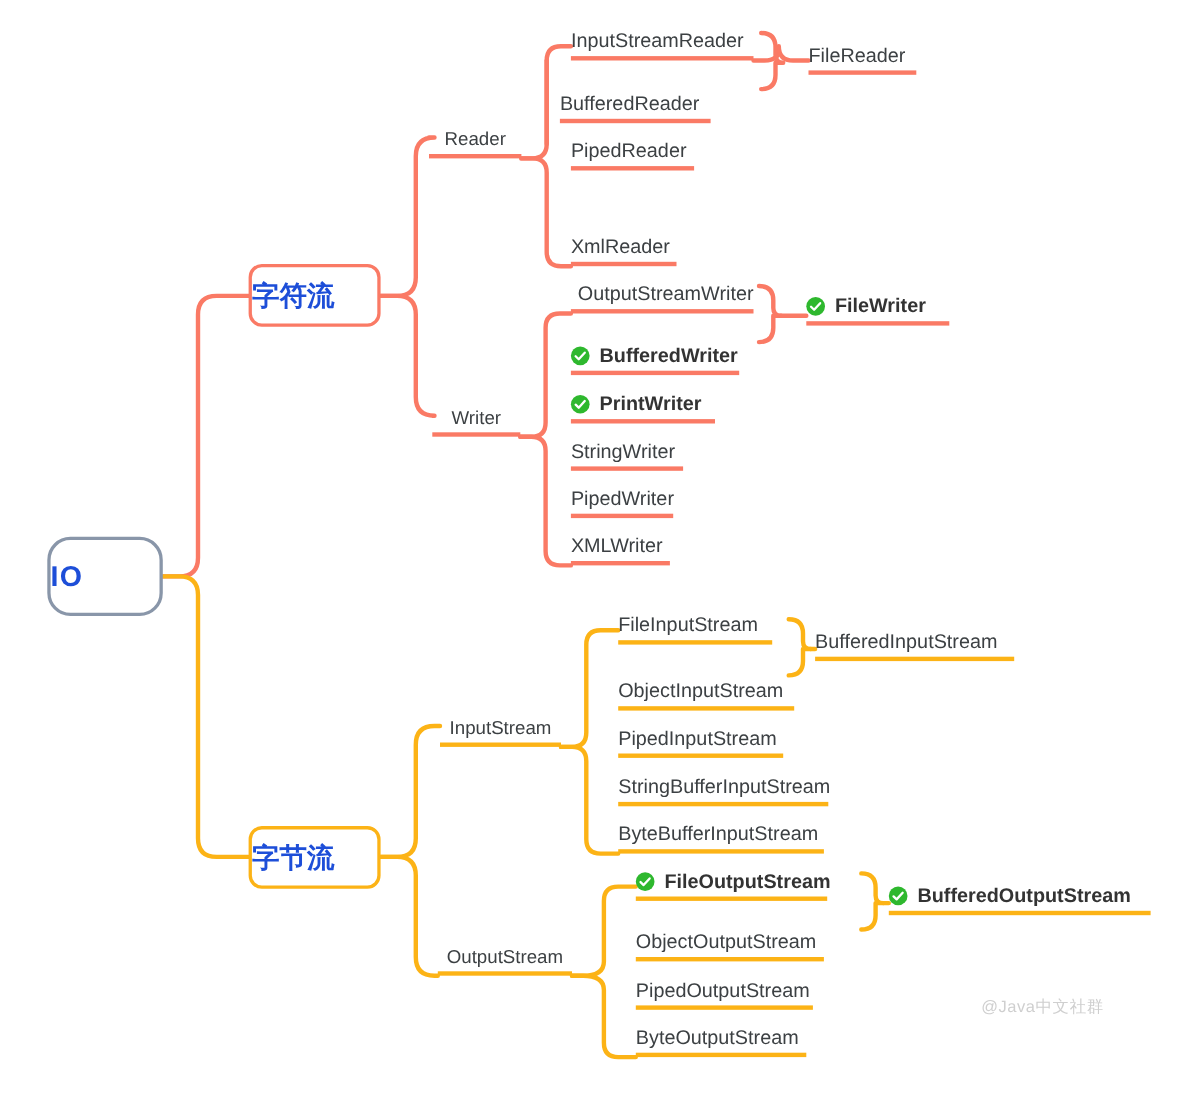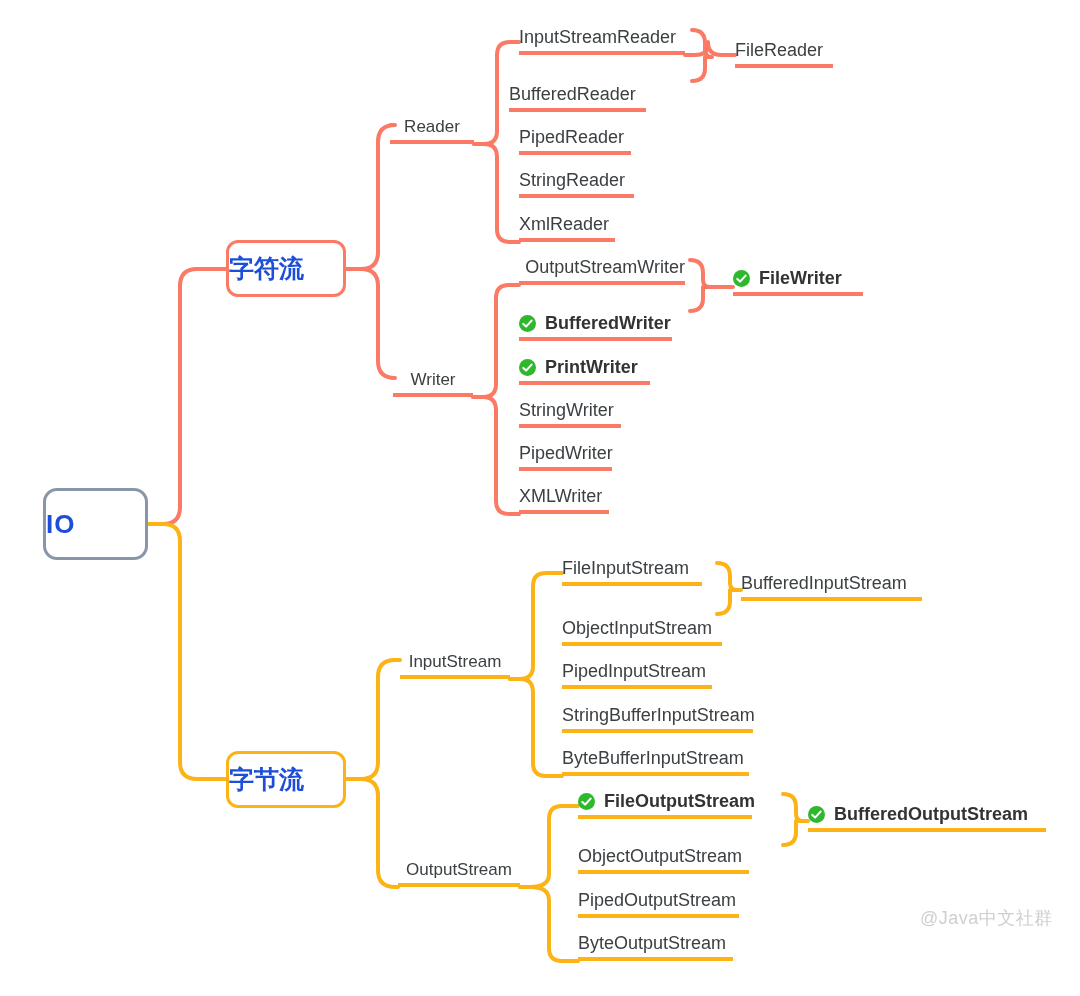--- a/index.html
+++ b/index.html
@@ -117,23 +117,23 @@
     left: 0;
     top: 0;
     width: 17px;
     height: 17px;
     display: block;
   }
 
   
   #watermark {
     position: absolute;
-    left: 920px;
+    left: 892px;
     top: 906px;
-    font-size: 18px;
+    font-size: 15px;
     color: #cfcfcf;
     white-space: nowrap;
     letter-spacing: 0.5px;
   }
 </style>
 </head>
 <body>
 
 <div id="canvas">
 
@@ -174,21 +174,21 @@
       <path stroke="#fcb316" d="M737 590 L741 590"></path>
 
       <path stroke="#fcb316" d="M520 887 L530 887 Q549 887 549 874 L549 819 Q549 806 562 806 L578 806"></path>
       <path stroke="#fcb316" d="M520 887 L530 887 Q549 887 549 900 L549 948 Q549 961 562 961 L578 961"></path>
 
       <path stroke="#fcb316" d="M783 794 Q796 794 796 807 L796 814 Q796 821 803 821 L796 821 Q796 821 796 828 L796 832 Q796 845 783 845"></path>
       <path stroke="#fcb316" d="M803 821 L808 821"></path>
     </g>
   </svg>
 
-  <div class="box-node root" style="left:43px; top:488px; width:105px; height:72px;">
+  <div class="box-node root" style="left:43px; top:488px; width:105px; height:72px;border-radius:21px;">
     <span>IO</span>
   </div>
 
   <div class="box-node char-stream" style="left:226px; top:240px; width:120px; height:57px;">
     <span>字符流</span>
   </div>
 
   <div class="u-node mid red" style="left:390px; top:106px; width:84px; height:38px;">
     <span class="label">Reader</span>
   </div>
@@ -199,23 +199,20 @@
 
   <div class="u-node plain red" style="left:519px; top:17px; width:166px; height:38px;">
     <span class="label">InputStreamReader</span>
   </div>
   <div class="u-node plain red" style="left:509px; top:74px; width:137px; height:38px;">
     <span class="label">BufferedReader</span>
   </div>
   <div class="u-node plain red" style="left:519px; top:117px; width:112px; height:38px;">
     <span class="label">PipedReader</span>
   </div>
-  <div class="u-node plain red" style="left:519px; top:160px; width:115px; height:38px;">
-    <span class="label">StringReader</span>
-  </div>
   <div class="u-node plain red" style="left:519px; top:204px; width:96px; height:38px;">
     <span class="label">XmlReader</span>
   </div>
   <div class="u-node plain red" style="left:735px; top:30px; width:98px; height:38px;">
     <span class="label">FileReader</span>
   </div>
 
   <div class="u-node plain red" style="left:519px; top:247px; width:166px; height:38px;justify-content:flex-end;">
     <span class="label">OutputStreamWriter</span>
   </div>

